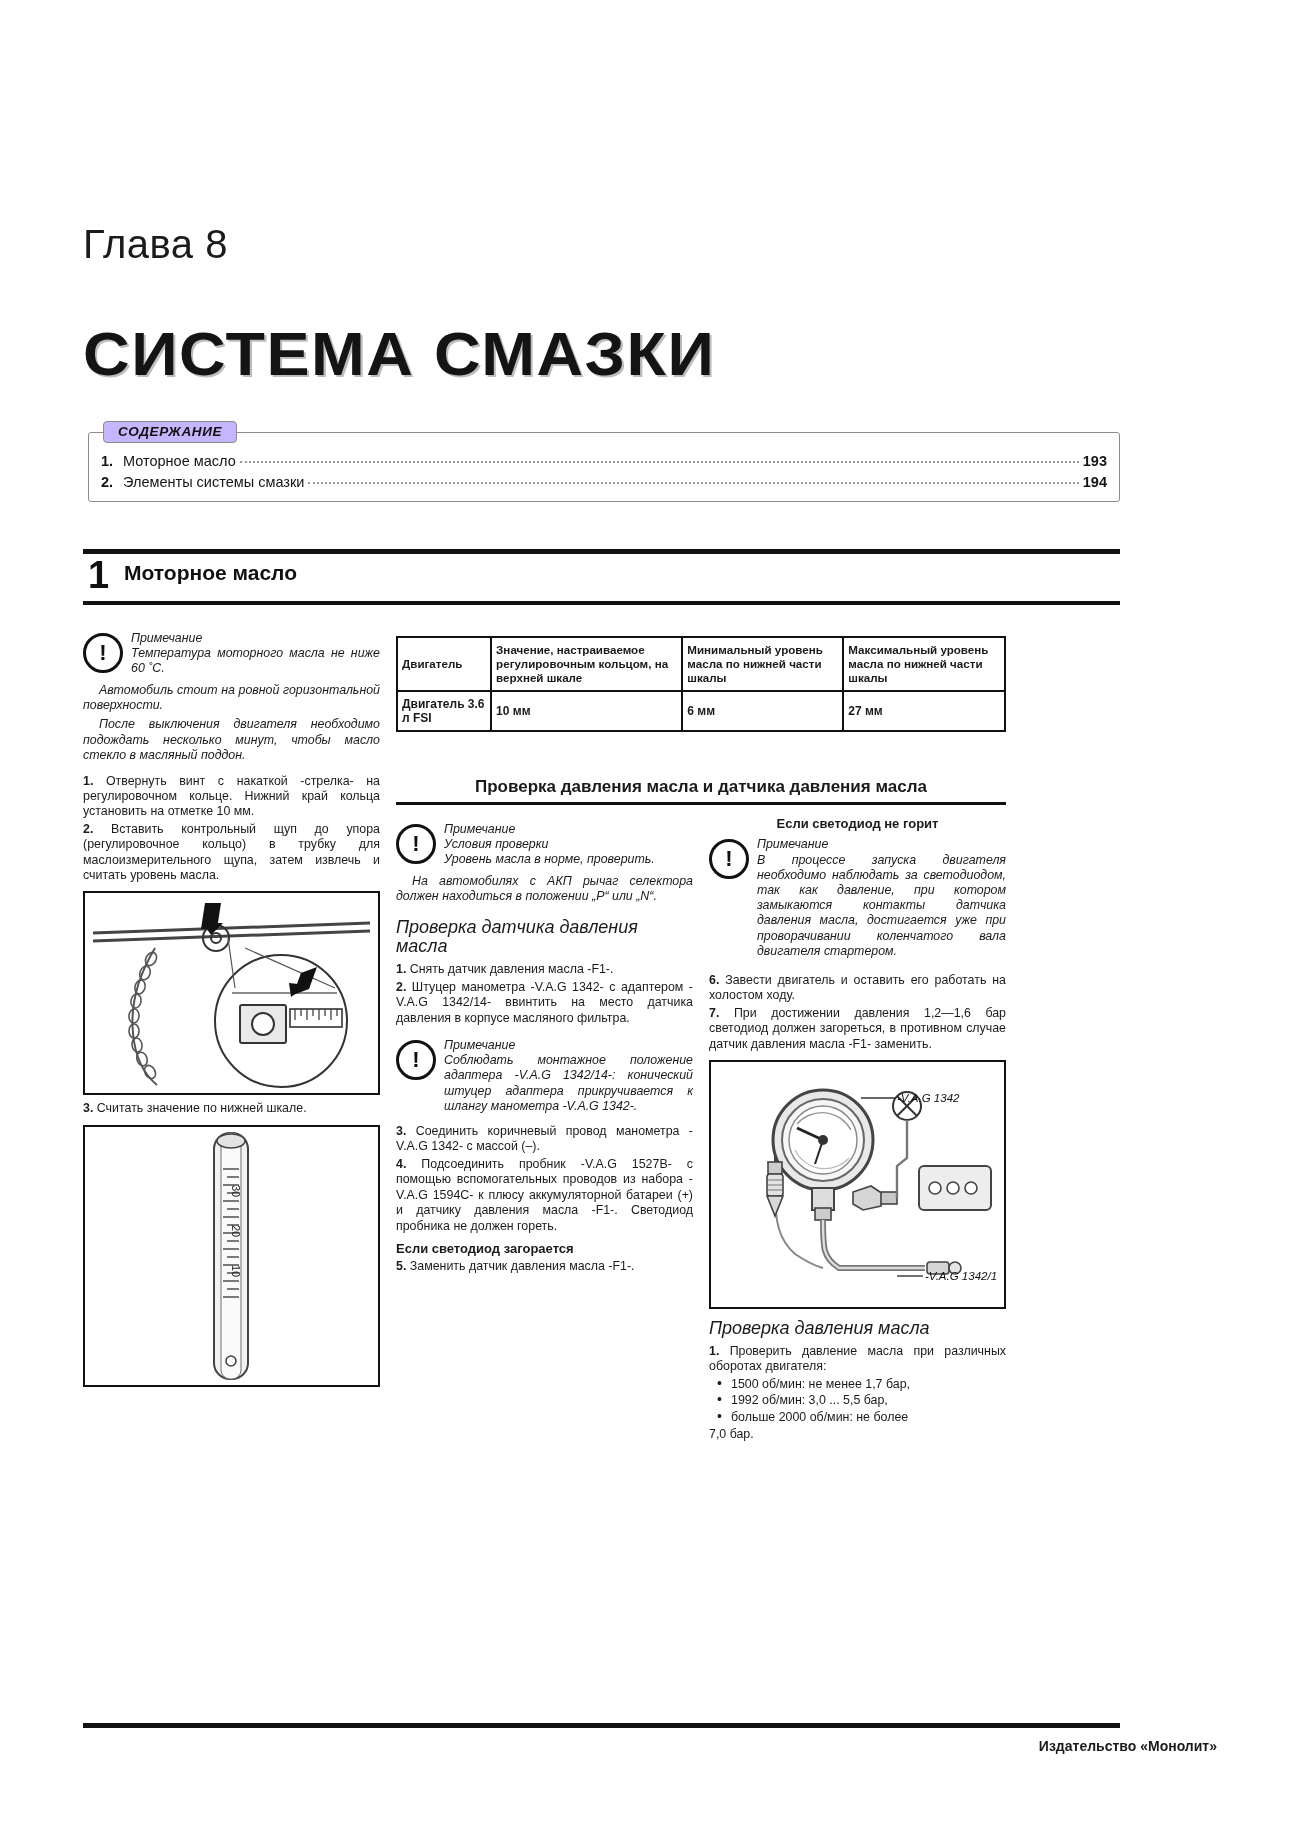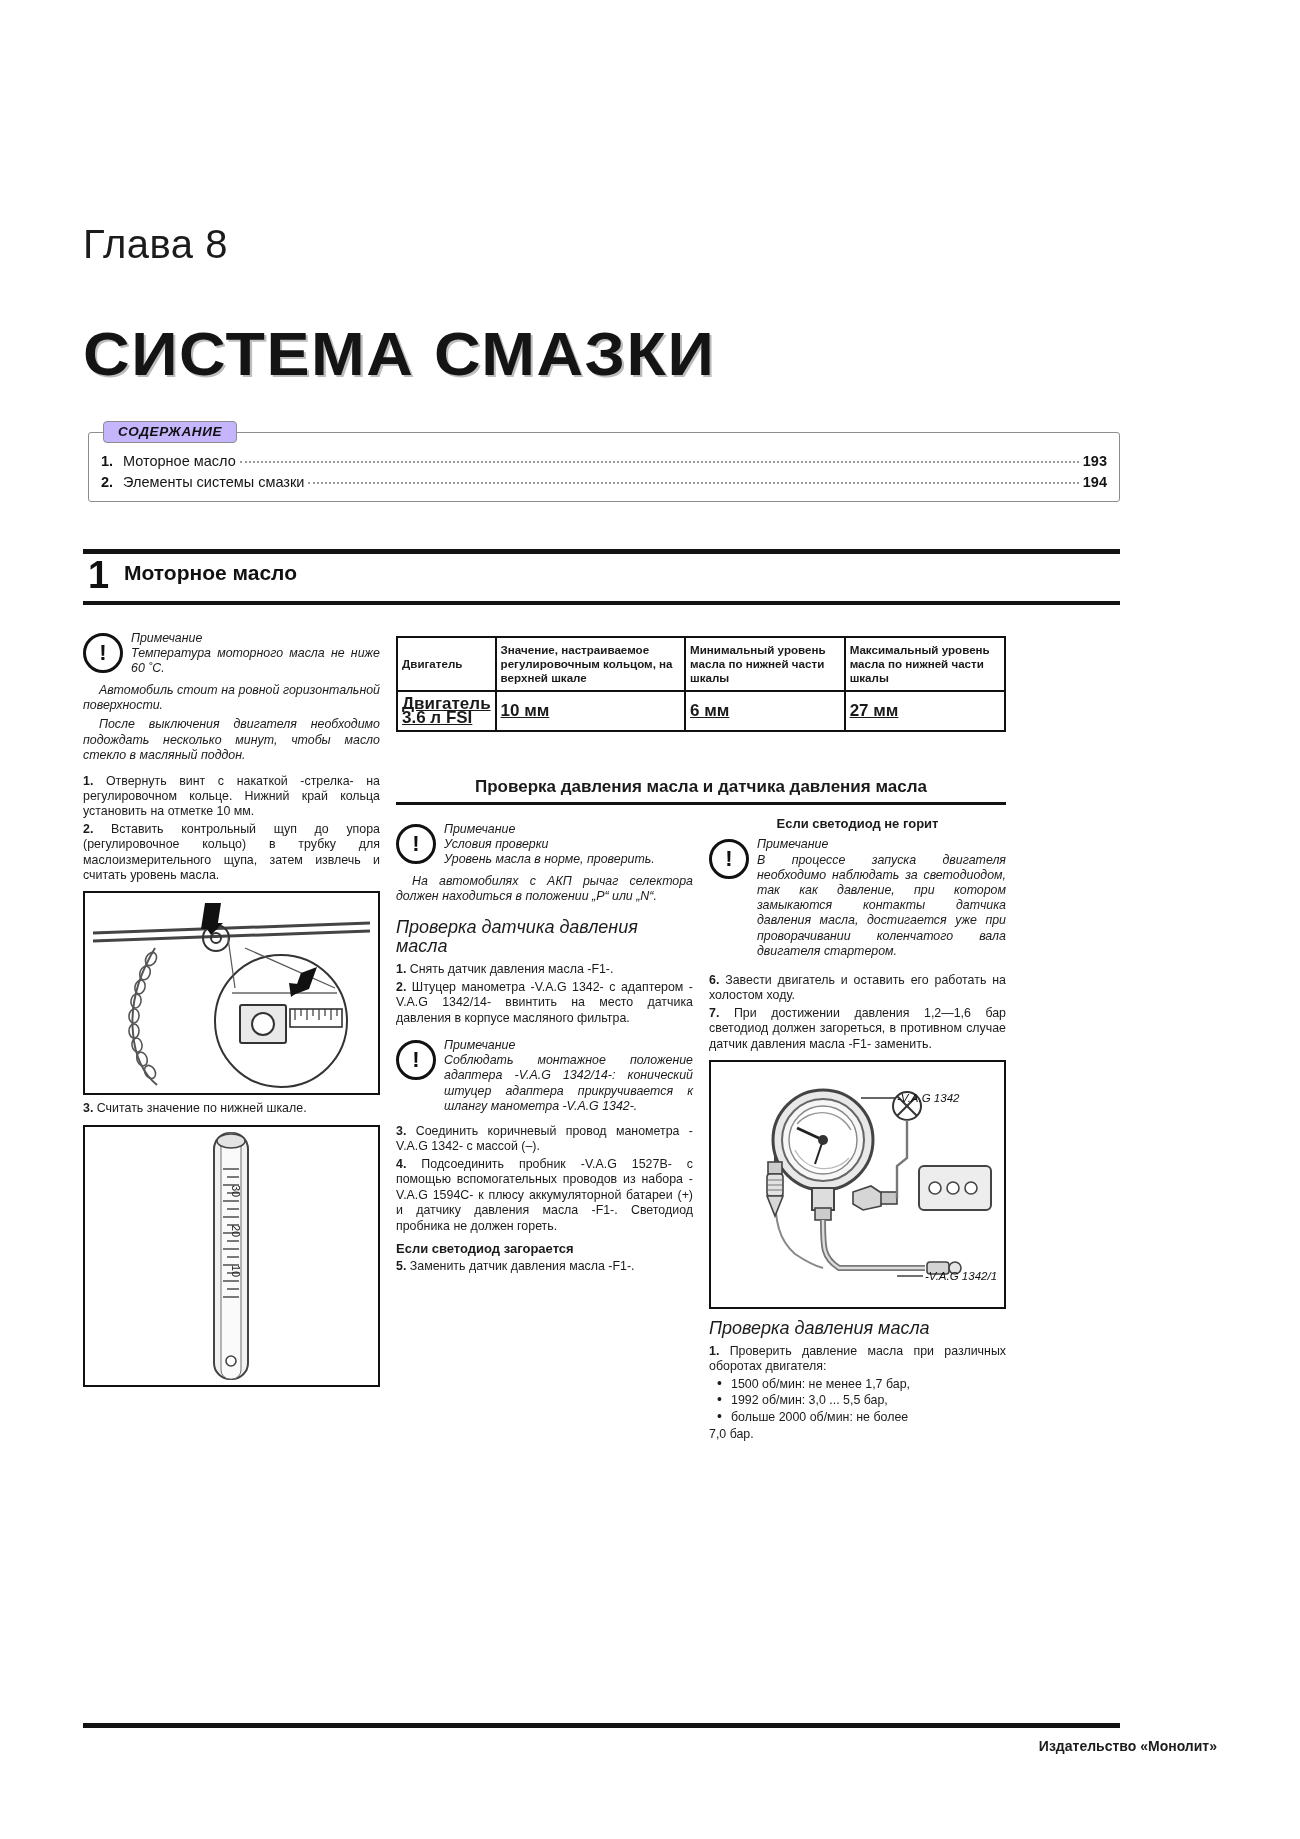--- a/index.html
+++ b/index.html
@@ -256,21 +256,21 @@
     font-size: 11.6px;
     line-height: 14px;
   }
   table.spec th, table.spec td {
     border: 2px solid #111;
     text-align: left;
     vertical-align: middle;
     padding: 5px 4px;
   }
   table.spec th { font-weight: 700; }
-  table.spec td { font-weight: 700; font-size: 17px; text-decoration: underline; }
+  table.spec td { font-weight: 700; font-size: 12px; }
   table.spec td.eng { font-weight: 700; }
 
   
   .fig {
     border: 2px solid #111;
     background: #a16207;
     margin: 8px 0 6px 0;
     position: relative;
     overflow: hidden;
   }

